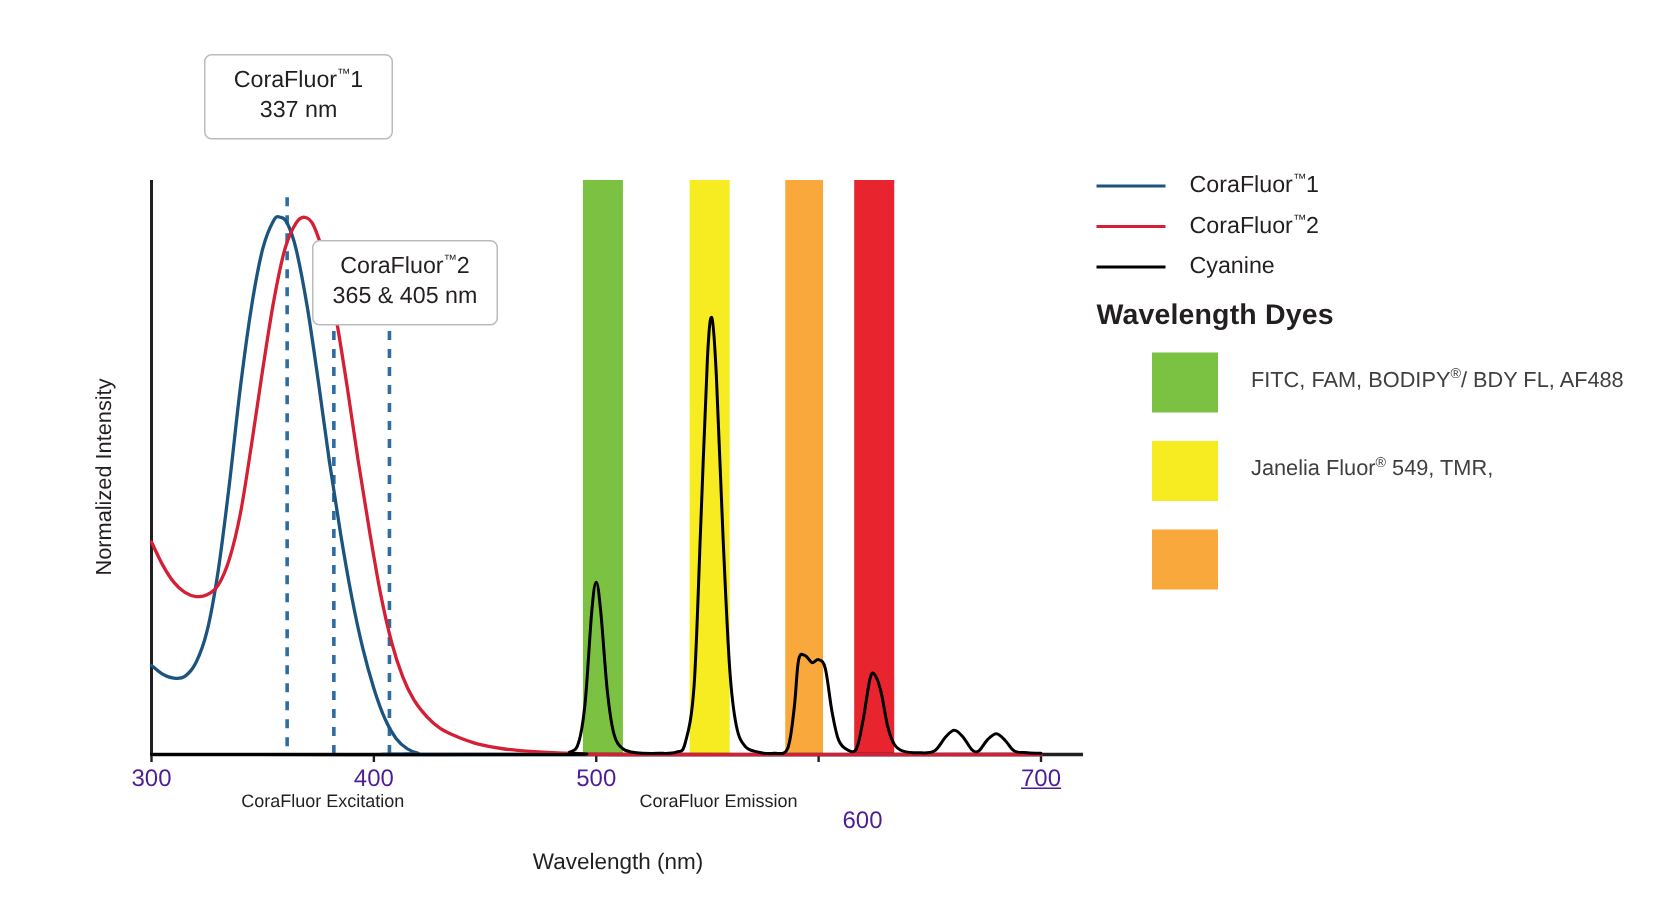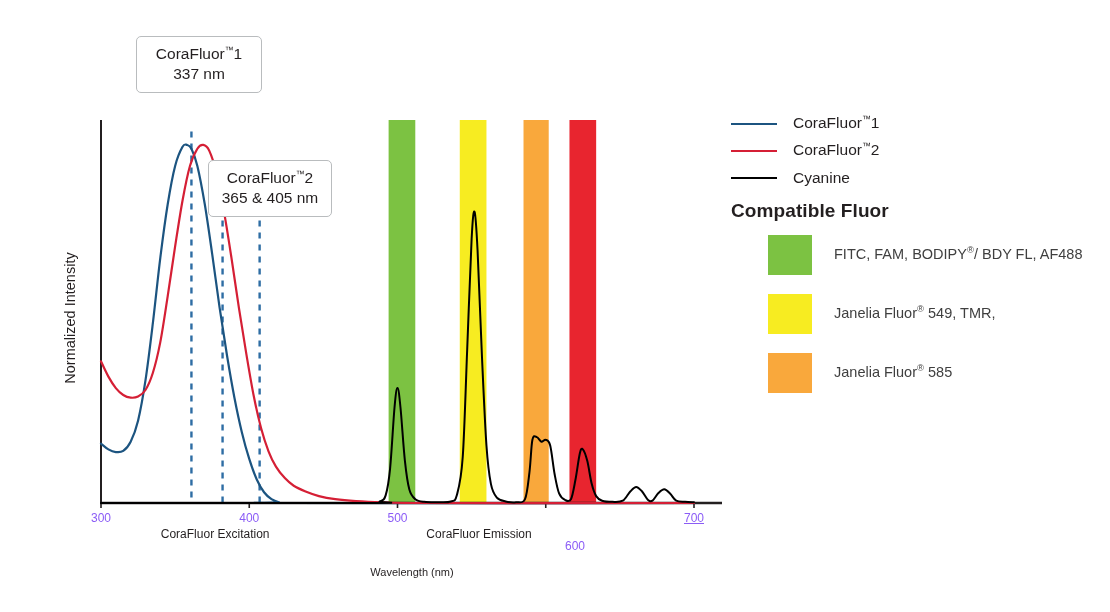--- a/index.html
+++ b/index.html
@@ -11,25 +11,25 @@
   
   .callout{position:absolute;border:1px solid #b9bcbe;border-radius:5px;
            background:#ffffff;text-align:center;line-height:1.28;
            font-size:15.5px;color:#231f20;padding:7px 12px 8px 12px;
            box-sizing:border-box;}
   .callout div{white-space:nowrap;}
   .callout .sup{font-size:9px;vertical-align:super;letter-spacing:-0.2px;}
   #callout-1{left:136px;top:36px;width:126px;}
   #callout-2{left:208px;top:160px;width:124px;}
   
-  .axis-tick{position:absolute;font-size:12px;color:#8b5cf6;
+  .axis-tick{position:absolute;font-size:16px;color:#4c1d95;
              transform:translateX(-50%);}
   .sub-label{position:absolute;font-size:12px;color:#231f20;
              transform:translateX(-50%);white-space:nowrap;}
-  #x-title{position:absolute;left:412px;top:566px;font-size:11px;
+  #x-title{position:absolute;left:412px;top:566px;font-size:15px;
            transform:translateX(-50%);white-space:nowrap;}
   #y-title{position:absolute;left:62px;top:318px;font-size:14.5px;
            transform-origin:0 0;transform:rotate(-90deg) translateX(-50%);
            white-space:nowrap;}
   
   #legend{position:absolute;left:731px;top:110px;}
   .legend-row{display:flex;align-items:center;height:27px;}
   .legend-swatch-line{width:46px;height:0;border-top-width:2.6px;
                       border-top-style:solid;margin-right:16px;}
   .legend-text{font-size:15.5px;color:#231f20;white-space:nowrap;}
@@ -99,35 +99,32 @@
       <div class="legend-row">
         <div class="legend-swatch-line" style="border-top-color: rgb(213, 31, 53);"></div>
         <div class="legend-text"><span>CoraFluor</span><span class="sup">™</span><span>2</span></div>
       </div>
       <div class="legend-row">
         <div class="legend-swatch-line" style="border-top-color: rgb(0, 0, 0);"></div>
         <div class="legend-text"><span>Cyanine</span></div>
       </div>
     </div>
 
-  <div id="dyes-title">Compatible Fluor</div>
+  <div id="dyes-title">Wavelength Dyes</div>
   <div id="dyes-list">
       <div class="dye-row">
         <div class="dye-swatch" style="background: rgb(124, 194, 66);"></div>
         <div class="dye-label">
           <div><span>FITC, FAM, BODIPY</span><span class="sup">®</span><span>/ BDY FL, AF488</span></div>
         </div>
       </div>
       <div class="dye-row">
         <div class="dye-swatch" style="background: rgb(247, 236, 33);"></div>
         <div class="dye-label">
           <div><span>Janelia Fluor</span><span class="sup">®</span><span> 549, TMR,</span></div>
         </div>
       </div>
       <div class="dye-row">
         <div class="dye-swatch" style="background: rgb(249, 168, 60);"></div>
-        <div class="dye-label">
-          <div><span>Janelia Fluor</span><span class="sup">®</span><span> 585</span></div>
-        </div>
       </div>
     </div>
 
 </div>
 
 </body></html>

